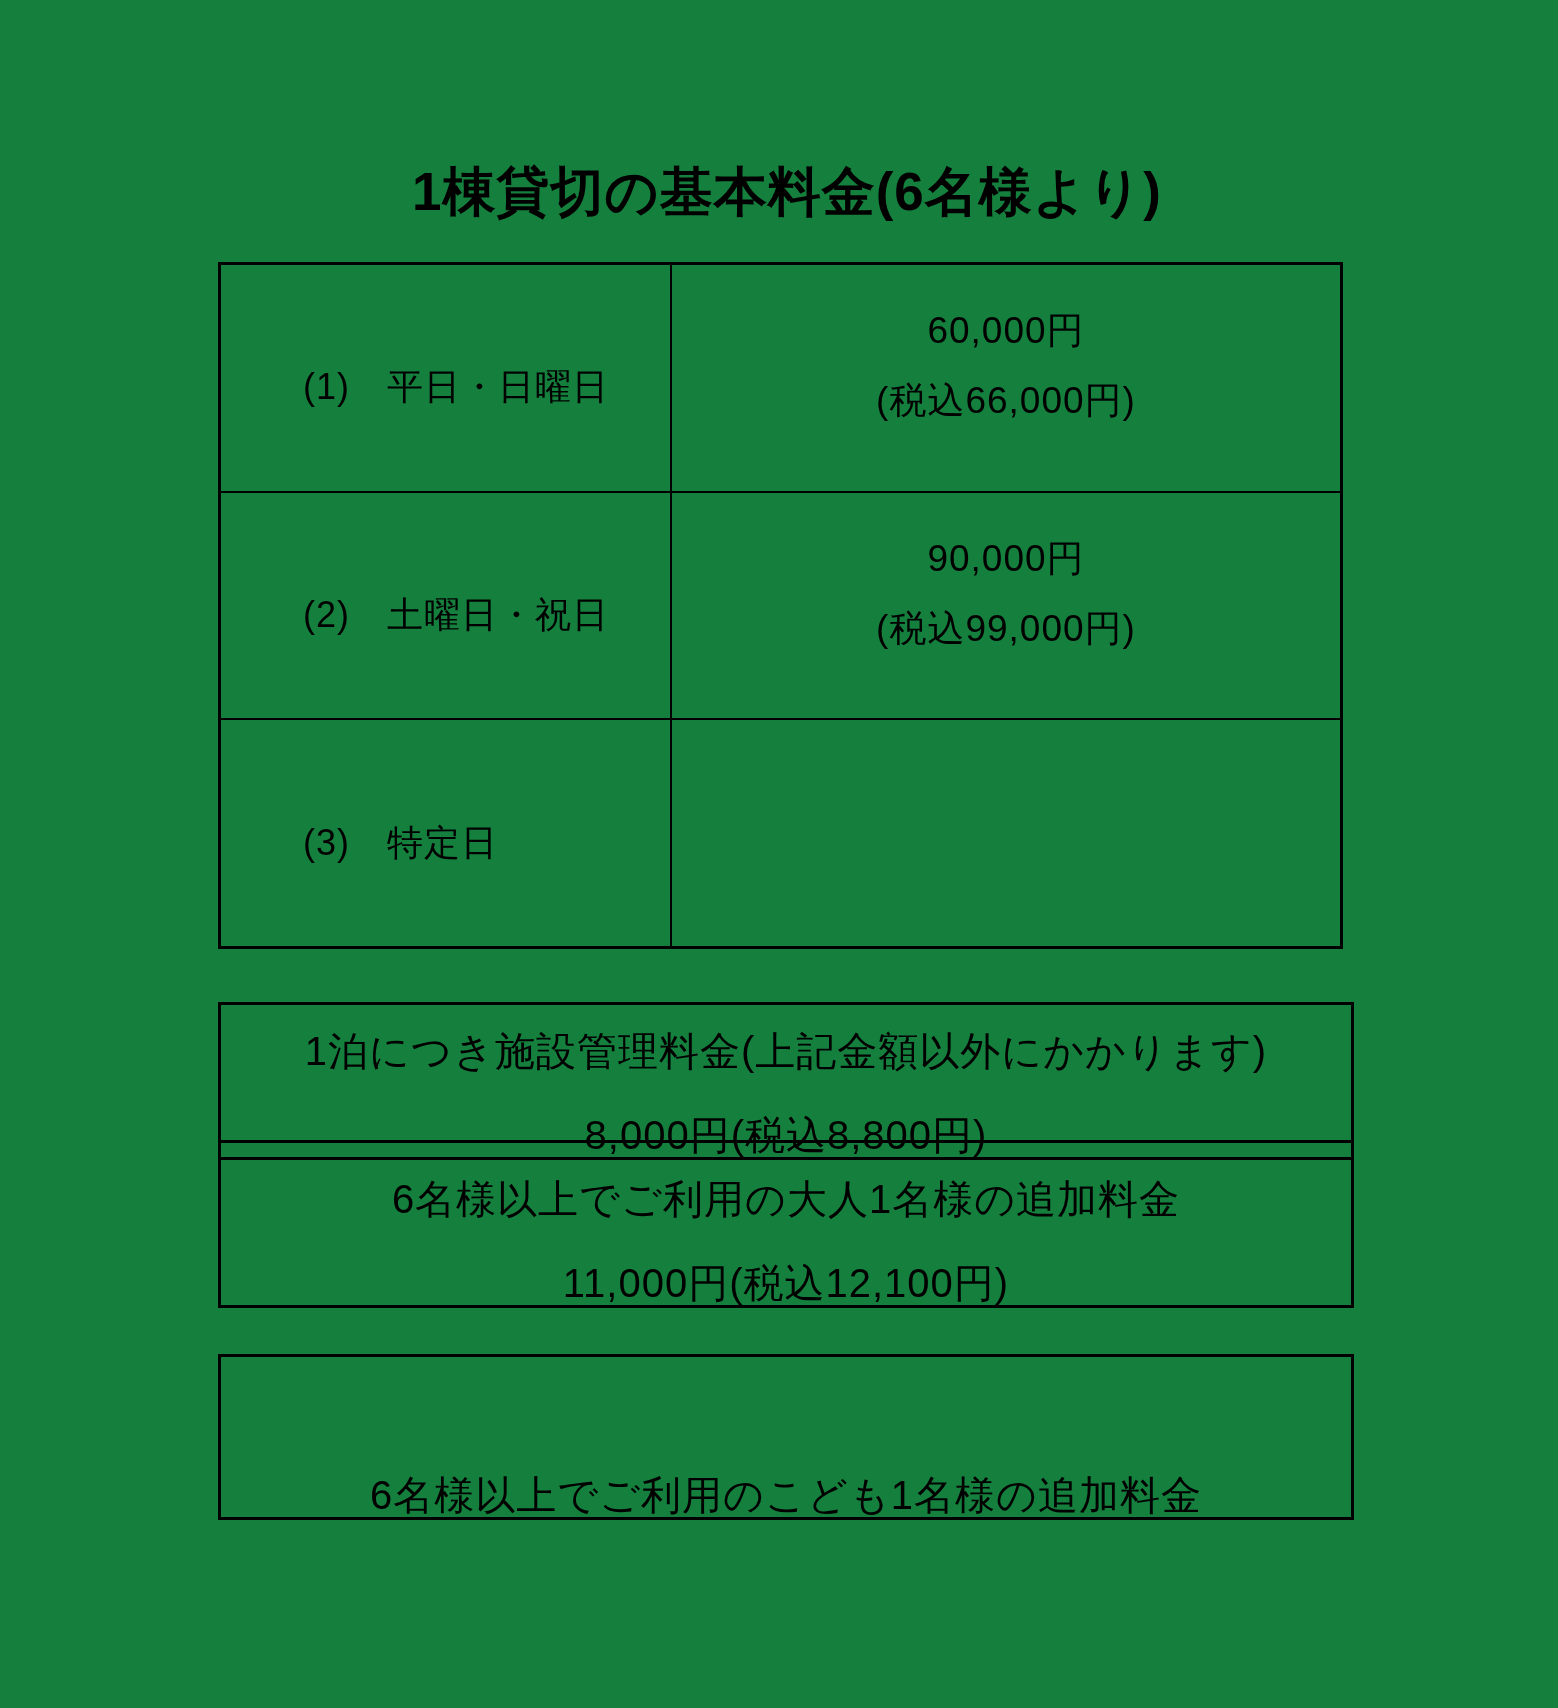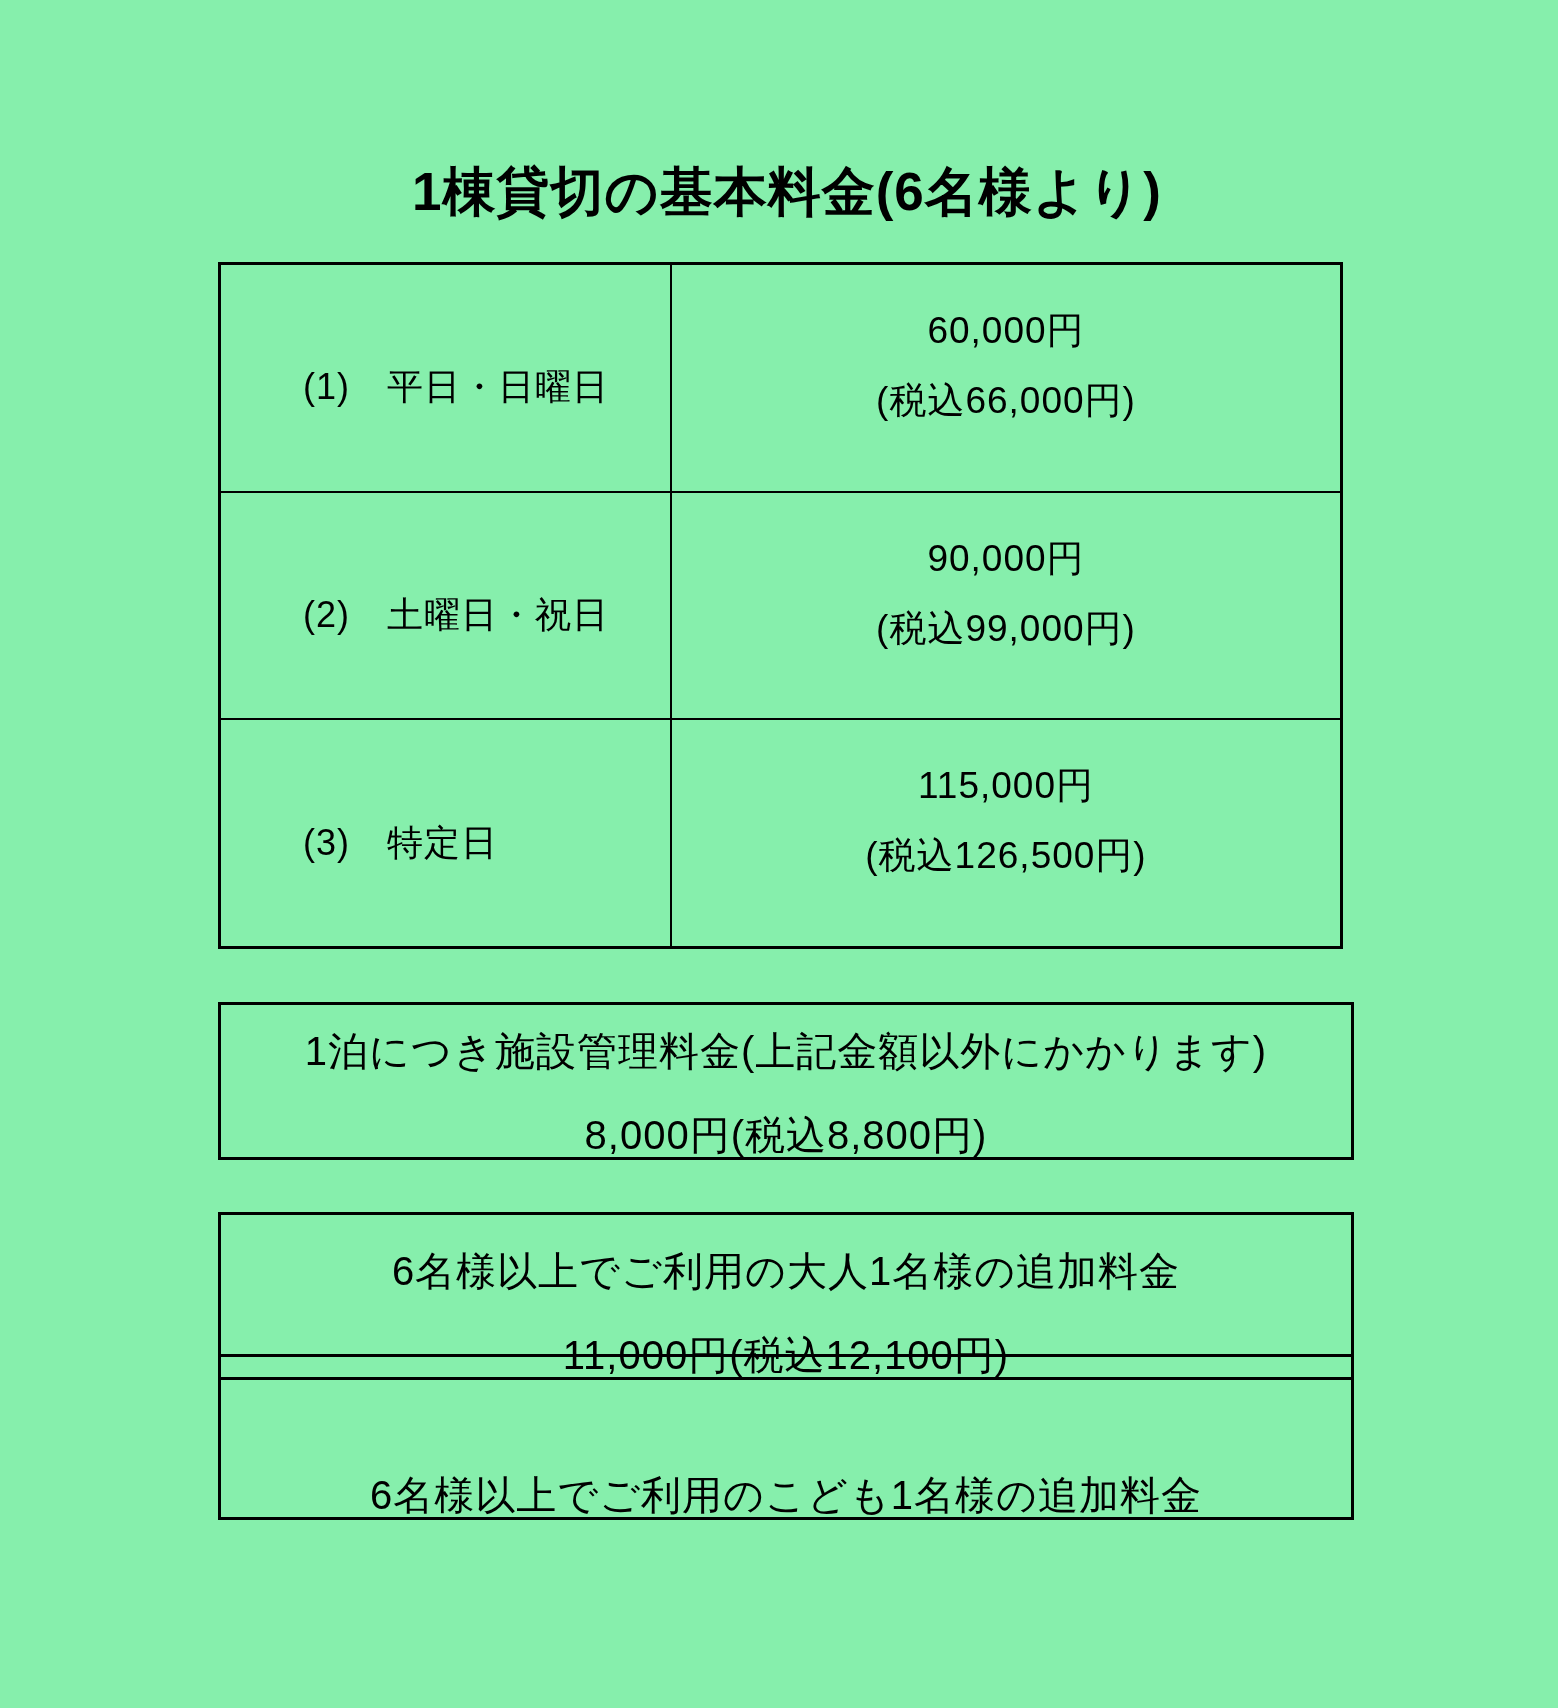--- a/index.html
+++ b/index.html
@@ -8,21 +8,21 @@
     background: #ffffff;
   }
   body {
     font-family: "Liberation Sans", "DejaVu Sans", sans-serif;
     color: #000000;
   }
   .page {
     position: relative;
     width: 1558px;
     height: 1708px;
-    background: #86efac;
+    background: #15803d;
     overflow: hidden;
   }
   .doc-title {
     position: absolute;
     left: 218px;
     top: 160px;
     width: 1138px;
     text-align: center;
     font-size: 53px;
     font-weight: bold;
@@ -96,21 +96,21 @@
     row-gap: 40px;
     text-align: center;
     font-size: 40px;
     letter-spacing: 1px;
   }
   .info-box .box-line {
     line-height: 44px;
     white-space: nowrap;
   }
   #info-box-0 { top: 1002px; height: 158px; }
-  #info-box-1 { top: 1212px; height: 168px; }
+  #info-box-1 { top: 1140px; height: 168px; }
   #info-box-2 { top: 1354px; height: 166px; }
 </style>
 </head>
 <body>
 
 <div class="page">
 
   <div class="doc-title">1棟貸切の基本料金(6名様より)</div>
 
   <div class="price-table">
@@ -136,26 +136,20 @@
           <div class="price-line">90,000円</div>
           <div class="price-line">(税込99,000円)</div>
         </div>
       </div>
     </div>
 
     <div class="price-row">
       <div class="cell-label">
         <span class="label-text">(3)　特定日</span>
       </div>
-      <div class="cell-price">
-        <div class="price-lines">
-          <div class="price-line">115,000円</div>
-          <div class="price-line">(税込126,500円)</div>
-        </div>
-      </div>
     </div>
 
   </div>
 
   <div class="info-box" id="info-box-0">
     <div class="box-line">1泊につき施設管理料金(上記金額以外にかかります)</div>
     <div class="box-line">8,000円(税込8,800円)</div>
   </div>
 
   <div class="info-box" id="info-box-1">

